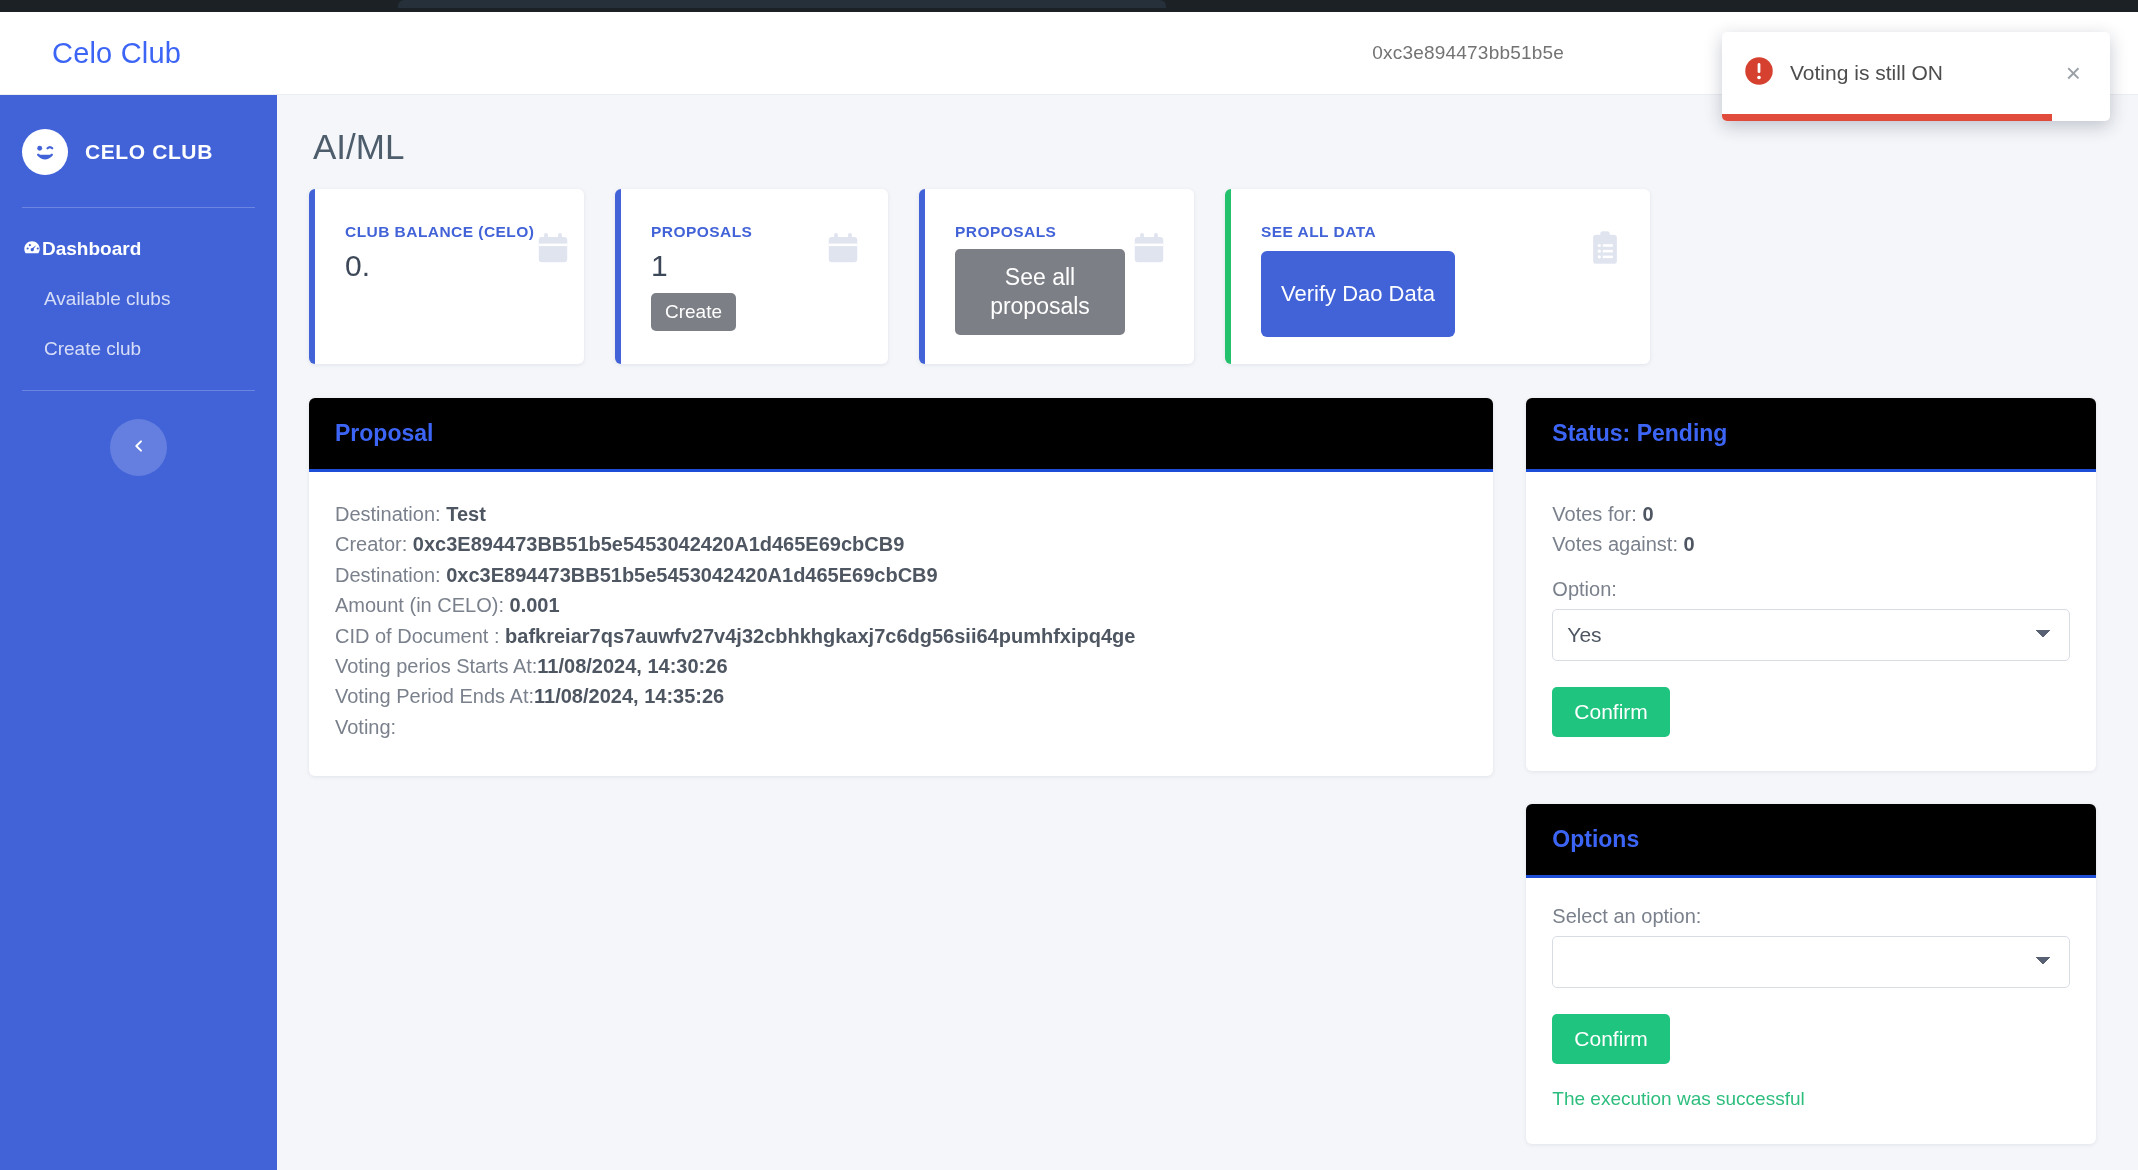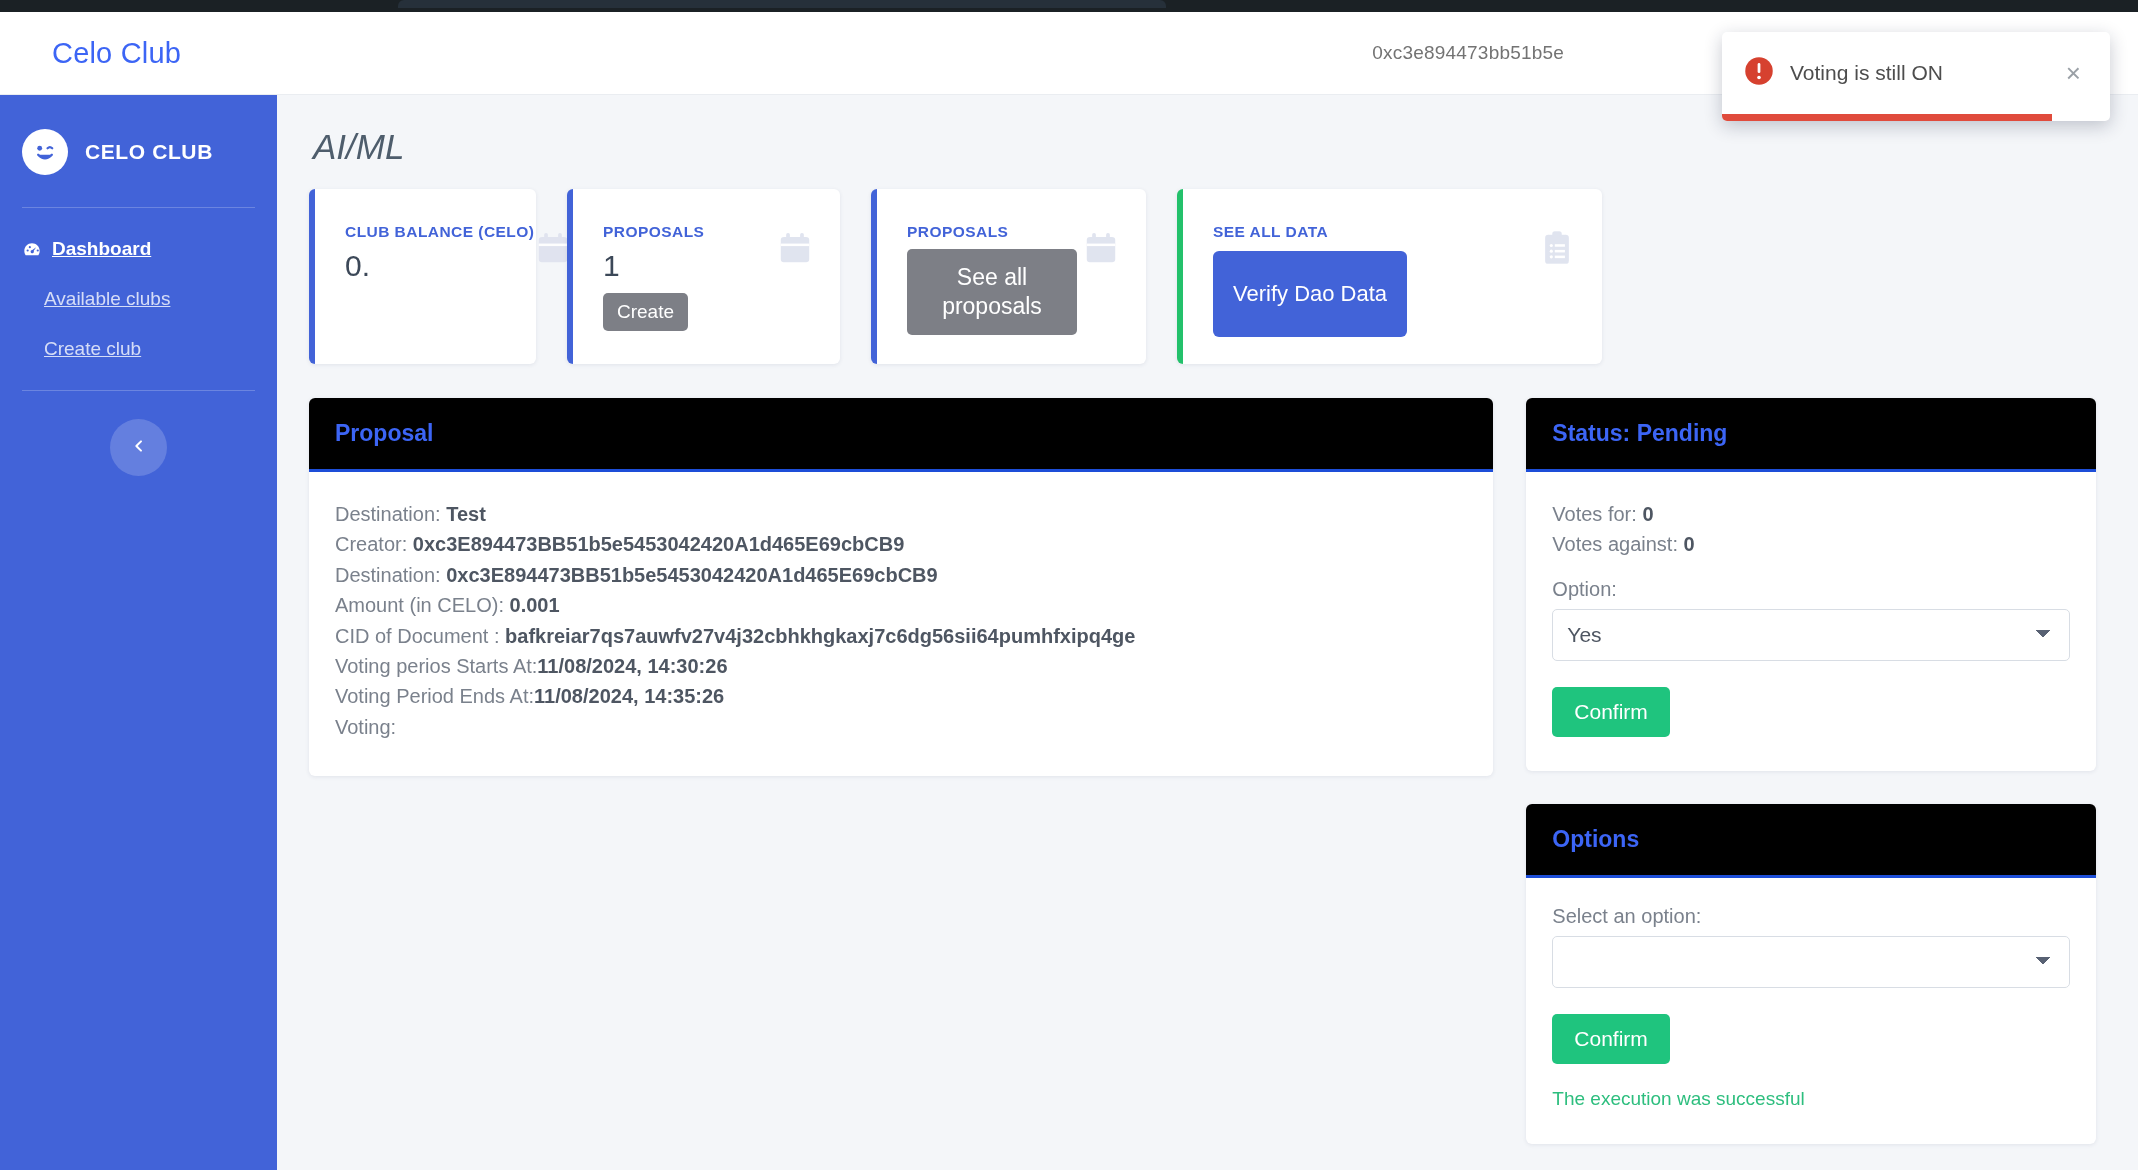--- a/index.html
+++ b/index.html
@@ -86,28 +86,27 @@
     font-weight: 700;
     letter-spacing: .6px;
   }
   .sb-divider {
     height: 1px;
     background: rgba(255,255,255,.22);
     margin: 16px 22px;
   }
   .sb-item {
     display: flex;
-    align-items: flex-end;
-    gap: 10px;
+    align-items: flex-start;
+    gap: 0;
     padding: 14px 22px;
     color: rgba(255,255,255,.78);
     font-size: 19px;
     cursor: pointer;
     white-space: nowrap;
-    text-decoration: underline;
   }
   .sb-item.active {
     color: #ffffff;
     font-weight: 700;
   }
   .sb-item.indent { padding-left: 44px; }
   .sb-icon { display: flex; align-items: center; flex: none; }
   .sb-toggle-wrap {
     display: flex;
     justify-content: center;
@@ -130,42 +129,41 @@
     top: 95px; left: 277px;
     width: 1861px; height: 1075px;
     padding: 28px 42px 0 32px;
     overflow: hidden;
   }
   .page-title {
     font-size: 35px;
     color: #4e5d6c;
     font-weight: 400;
     margin: 4px 0 22px 4px;
-    font-style: italic;
   }
 
   
   .stat-row {
     display: flex;
     gap: 31px;
     align-items: flex-start;
   }
   .stat-card {
     background: #ffffff;
     border-radius: 6px;
     box-shadow: 0 1px 4px rgba(28,41,90,.09);
     border-left: 6px solid #4263d8;
     min-height: 175px;
     display: flex;
     align-items: flex-start;
     justify-content: space-between;
     padding: 34px 26px 20px 30px;
     position: relative;
   }
-  .stat-card.c1 { width: 227px; }
+  .stat-card.c1 { width: 275px; }
   .stat-card.c2 { width: 273px; }
   .stat-card.c3 { width: 275px; }
   .stat-card.c4 { width: 425px; border-left-color: #23c16b; }
   .stat-label {
     font-size: 15.5px;
     color: #4263d8;
     font-weight: 600;
     letter-spacing: .45px;
     text-transform: uppercase;
     white-space: nowrap;

